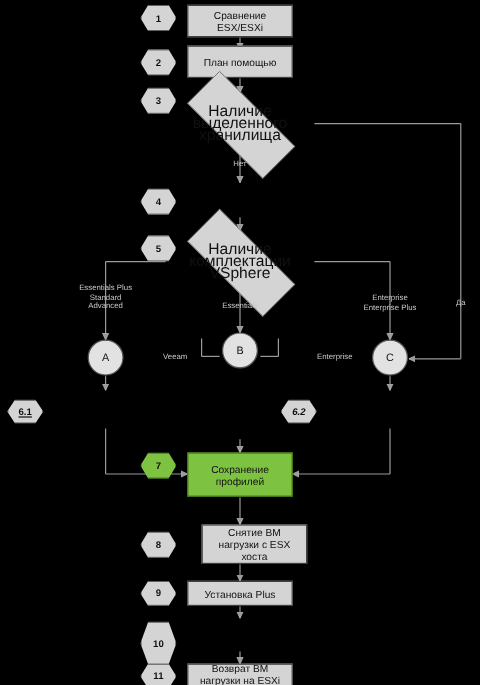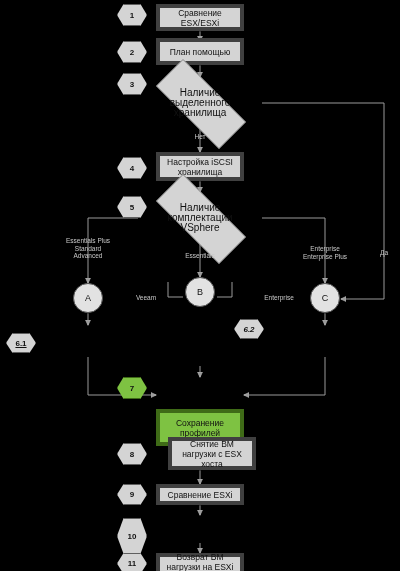--- a/index.html
+++ b/index.html
@@ -3,40 +3,40 @@
 <meta charset="utf-8">
 <style>
   html,body{margin:0;padding:0;background:#000;}
   body{width:400px;height:571px;position:relative;overflow:hidden;
        font-family:"Liberation Sans","DejaVu Sans",sans-serif;}
   #canvas{position:absolute;left:0;top:0;width:400px;height:571px;}
   svg.lines{position:absolute;left:0;top:0;width:400px;height:571px;pointer-events:none;}
   .node{position:absolute;box-sizing:border-box;}
 
   
-  .box{background:#d4d4d4;border:4px solid #404040;
+  .box{background:#d4d4d4;border:1px solid #404040;
        display:flex;align-items:center;justify-content:center;text-align:center;
        color:#111;font-size:8.5px;line-height:10px;padding:1px 3px;
        box-shadow:1px 1px 0 rgba(0,0,0,.35);}
-  .box.green{background:#7ec242;border-color:#3f6b17;margin-top:32px;}
+  .box.green{background:#7ec242;border-color:#3f6b17;}
 
   
   .hex{display:flex;align-items:center;justify-content:center;
        background:#d4d4d4;border:1px solid #5f5f5f;color:#111;
        font-size:8px;font-weight:bold;
        clip-path:polygon(22% 0,78% 0,100% 50%,78% 100%,22% 100%,0 50%);}
   .hex.green{background:#7ec242;border-color:#3f6b17;}
 
   
   .diamond{position:absolute;display:flex;align-items:center;justify-content:center;}
   .diamond .dshape{position:absolute;left:0;top:0;width:100%;height:100%;
        background:#d4d4d4;border:1px solid #6b6b6b;
        transform:rotate(45deg) scale(.707);}
   .diamond .dtext{position:relative;z-index:2;text-align:center;
-       font-size:10px;line-height:10px;color:#111;}
+       font-size:13px;line-height:10px;color:#111;}
 
   
   .circ{border-radius:50%;background:#e2e2e2;border:1px solid #555;
         display:flex;align-items:center;justify-content:center;
         font-size:9px;color:#111;
         box-shadow:1px 1px 0 rgba(0,0,0,.35);}
 
   
   .elabel{position:absolute;color:#c9c9c9;font-size:6.5px;line-height:7.5px;
           text-align:center;white-space:nowrap;}
@@ -114,21 +114,20 @@
     <div class="dtext">
       <div>Наличие</div>
       <div>выделенного</div>
       <div>хранилища</div>
     </div>
   </div>
   <div class="elabel" style="left:186px;top:133px;width:28px;">Нет</div>
   <div class="elabel" style="left:372px;top:249px;width:24px;">Да</div>
 
   <div class="node hex" style="left:117px;top:157px;width:30px;height:22px;">4</div>
-  <div class="node box" style="left:156px;top:152px;width:88px;height:29px;">Настройка iSCSI хранилища</div>
 
   <div class="node hex" style="left:117px;top:196px;width:30px;height:22px;">5</div>
   <div class="diamond" style="left:138px;top:192px;width:124px;height:52px;">
     <div class="dshape"></div>
     <div class="dtext">
       <div>Наличие</div>
       <div>комплектации</div>
       <div>VSphere</div>
     </div>
   </div>
@@ -146,29 +145,29 @@
 
   <div class="node circ" style="left:73px;top:283px;width:30px;height:30px;">A</div>
   <div class="node circ" style="left:185px;top:277px;width:30px;height:30px;">B</div>
   <div class="node circ" style="left:310px;top:283px;width:30px;height:30px;">C</div>
 
   <div class="elabel" style="left:122px;top:294px;width:48px;">Veeam</div>
   <div class="elabel" style="left:250px;top:294px;width:58px;">Enterprise</div>
 
   <div class="node hex" style="left:6px;top:333px;width:30px;height:20px;text-decoration:underline;">6.1</div>
 
-  <div class="node hex" style="left:234px;top:319px;width:30px;height:20px;font-style:italic;">6.2</div>
+  <div class="node hex" style="left:234px;top:333px;width:30px;height:20px;font-style:italic;">6.2</div>
 
   <div class="node hex green" style="left:117px;top:377px;width:30px;height:22px;">7</div>
   <div class="node box green" style="left:156px;top:377px;width:88px;height:37px;">Сохранение профилей</div>
 
   <div class="node hex" style="left:117px;top:443px;width:30px;height:22px;">8</div>
   <div class="node box" style="left:168px;top:437px;width:88px;height:33px;">Снятие ВМ нагрузки с ESX хоста</div>
 
   <div class="node hex" style="left:117px;top:484px;width:30px;height:21px;">9</div>
-  <div class="node box" style="left:156px;top:484px;width:88px;height:21px;">Сравнение ESXi</div>
+  <div class="node box" style="left:156px;top:484px;width:88px;height:21px;">Установка Plus</div>
 
   <div class="node hex" style="left:117px;top:518px;width:30px;height:36px;">10</div>
 
   <div class="node hex" style="left:117px;top:553px;width:30px;height:21px;">11</div>
   <div class="node box" style="left:156px;top:553px;width:88px;height:28px;">Возврат ВМ нагрузки на ESXi хост</div>
 
 </div>
 
 </body></html>

